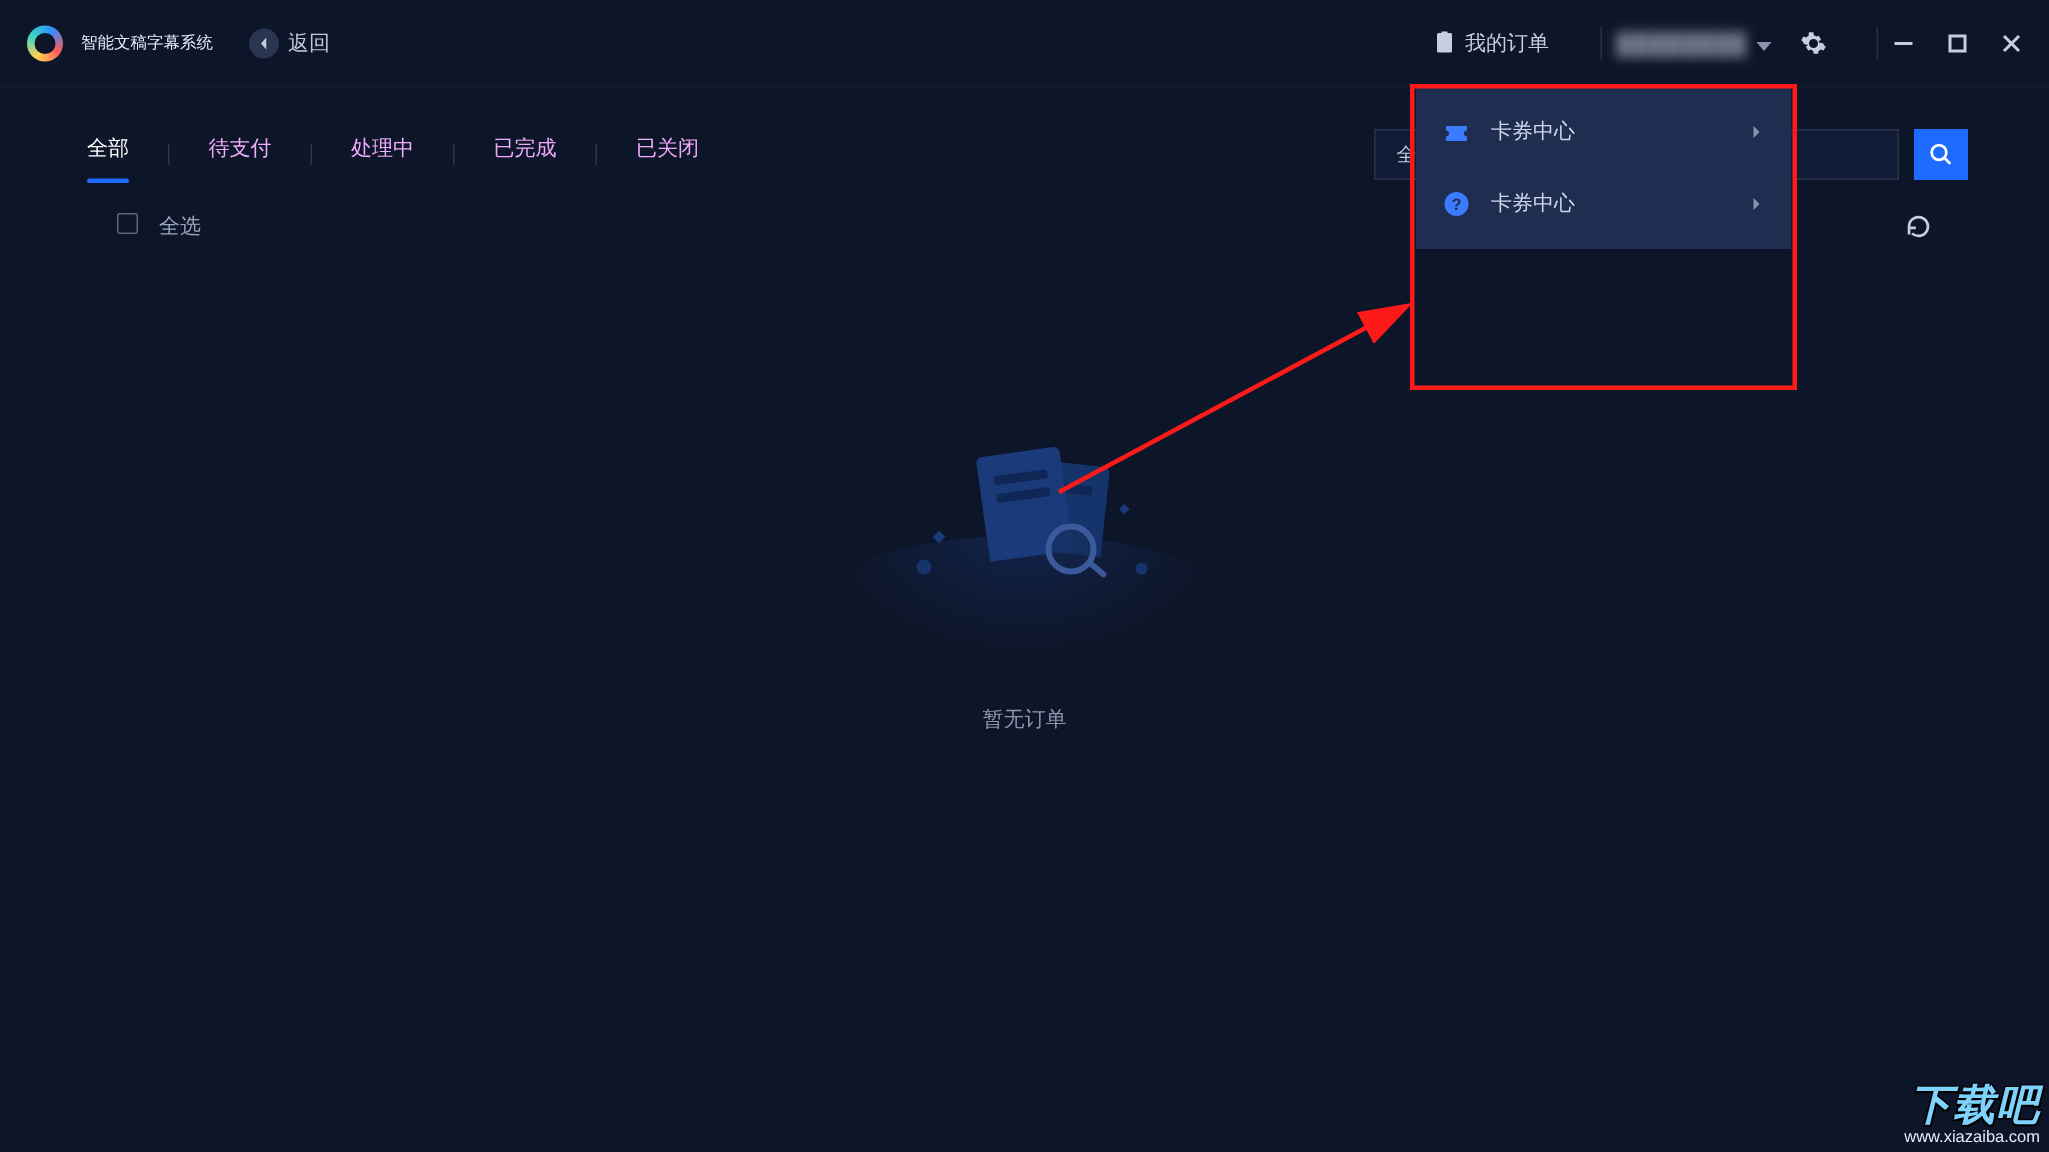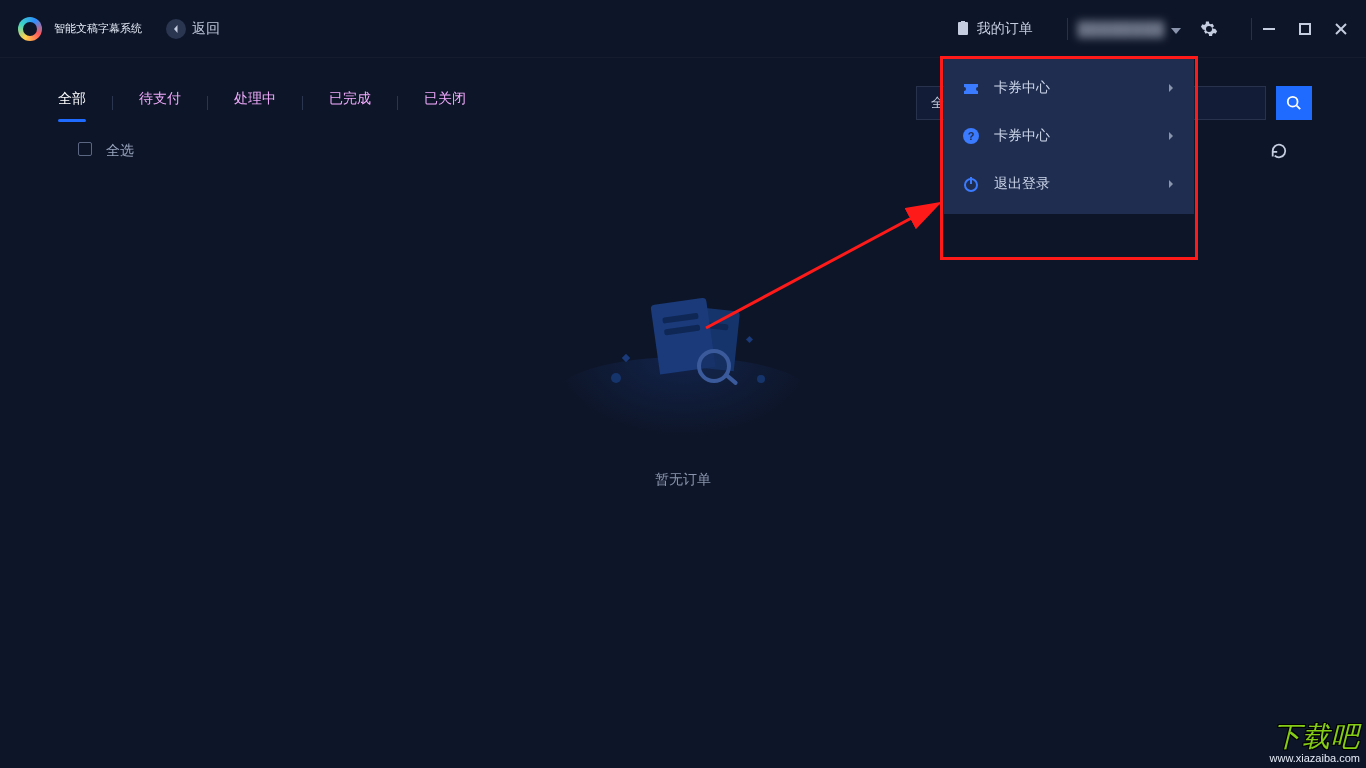--- a/index.html
+++ b/index.html
@@ -73,21 +73,21 @@
 .menu-item .mi-icon svg { width:18px; height:18px; }
 .menu-item .chev { margin-left:auto; }
 .menu-item .chev svg { width:10px; height:10px; fill:#8a95ad; }
 .red-box { position:absolute; top:56px; left:940px; width:258px; height:204px; border:3px solid #ff1a1a; z-index:11; pointer-events:none; }
 
 
 .arrow { position:absolute; left:696px; top:198px; width:250px; height:140px; z-index:12; pointer-events:none; }
 
 
 .watermark { position:absolute; right:6px; bottom:4px; text-align:right; }
-.wm-big { font-size:28px; font-weight:400; color:#84cc16; font-style:italic; letter-spacing:1px; text-shadow: 1px 1px 0 #000, -1px -1px 0 #000, 1px -1px 0 #000, -1px 1px 0 #000; }
+.wm-big { font-size:28px; font-weight:700; color:#7dd3fc; font-style:italic; letter-spacing:1px; text-shadow: 1px 1px 0 #000, -1px -1px 0 #000, 1px -1px 0 #000, -1px 1px 0 #000; }
 .wm-small { font-size:11px; color:#e6ecf7; margin-top:-4px; }
 </style>
 </head>
 <body>
 
 <div class="titlebar">
   <div class="logo"></div>
   <div class="app-title">智能文稿字幕系统</div>
   <div class="back-btn">
     <span class="back-circle">
@@ -205,32 +205,20 @@
         <svg viewBox="0 0 18 18">
           <circle cx="9" cy="9" r="8" fill="#3b7bff"></circle>
           <text x="9" y="13" text-anchor="middle" font-size="11" fill="#1f2d50" font-weight="bold">?</text>
         </svg>
       </span>
     <span>卡券中心</span>
     <span class="chev"><svg viewBox="0 0 10 10">
           <path d="M3 1 L7 5 L3 9 Z"></path>
         </svg></span>
   </div>
-  <div class="menu-item">
-    <span class="mi-icon">
-        <svg viewBox="0 0 18 18" fill="none" stroke="#3b7bff" stroke-width="2">
-          <circle cx="9" cy="10" r="6"></circle>
-          <line x1="9" y1="2" x2="9" y2="9"></line>
-        </svg>
-      </span>
-    <span>退出登录</span>
-    <span class="chev"><svg viewBox="0 0 10 10">
-          <path d="M3 1 L7 5 L3 9 Z"></path>
-        </svg></span>
-  </div>
 </div>
 
 <div class="red-box"></div>
 
 <svg class="arrow" viewBox="0 0 250 140">
   <defs>
       <marker id="ah" markerWidth="12" markerHeight="12" refX="9" refY="4" orient="auto">
         <path d="M0 0 L12 4 L0 8 Z" fill="#ff1a1a"></path>
       </marker>
     </defs>

